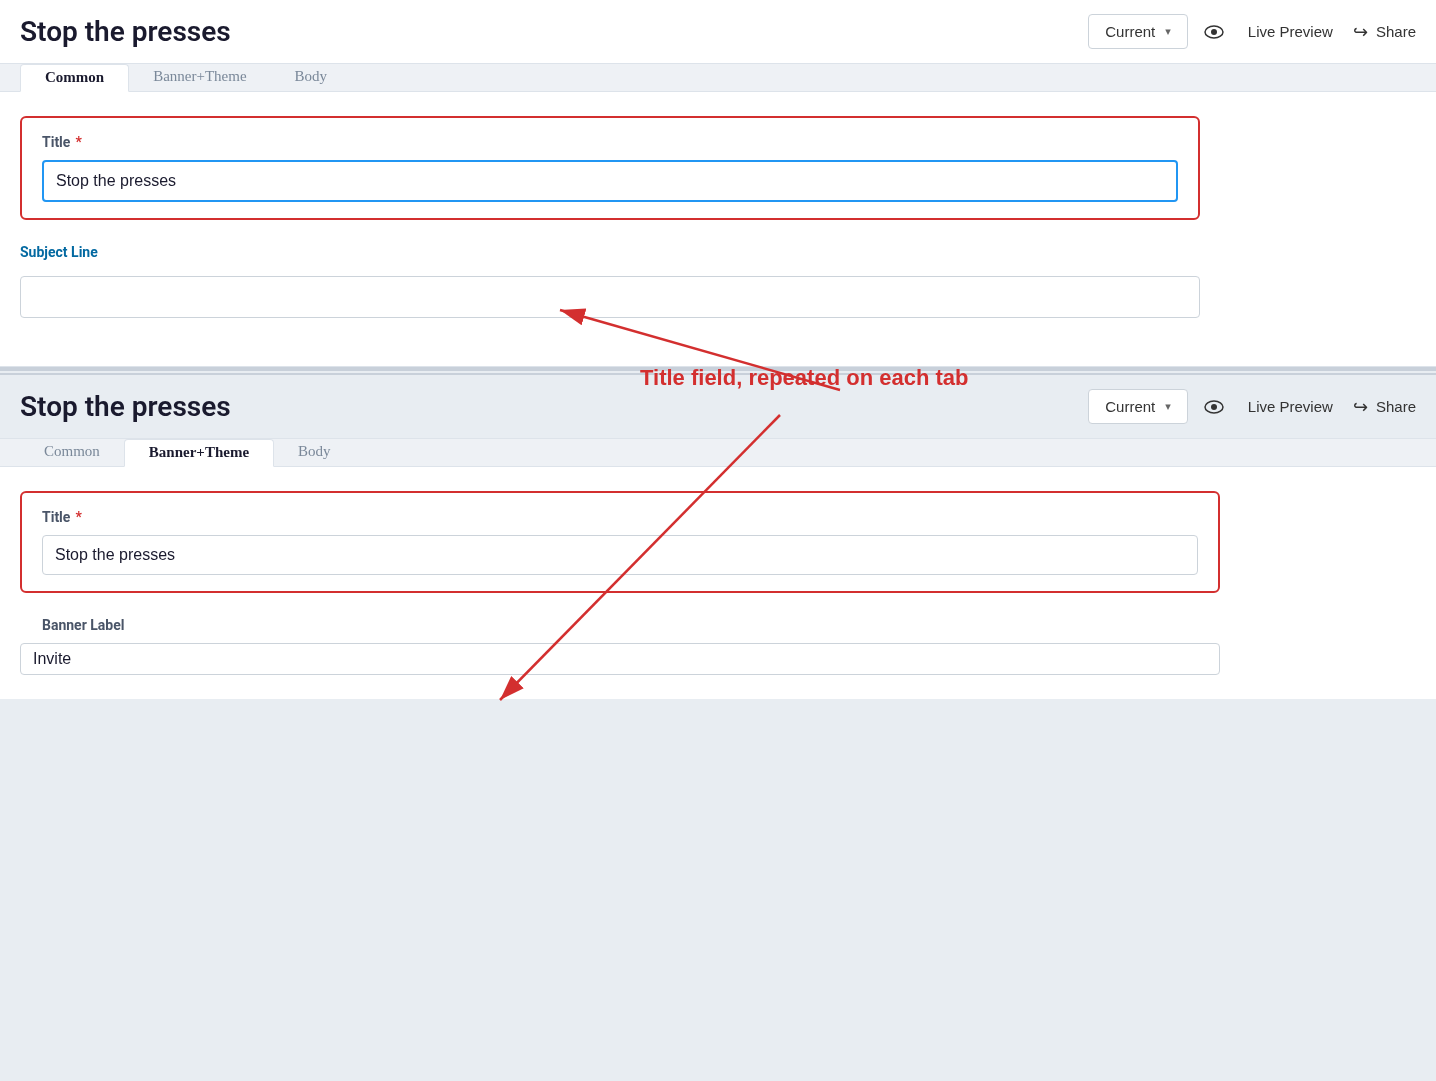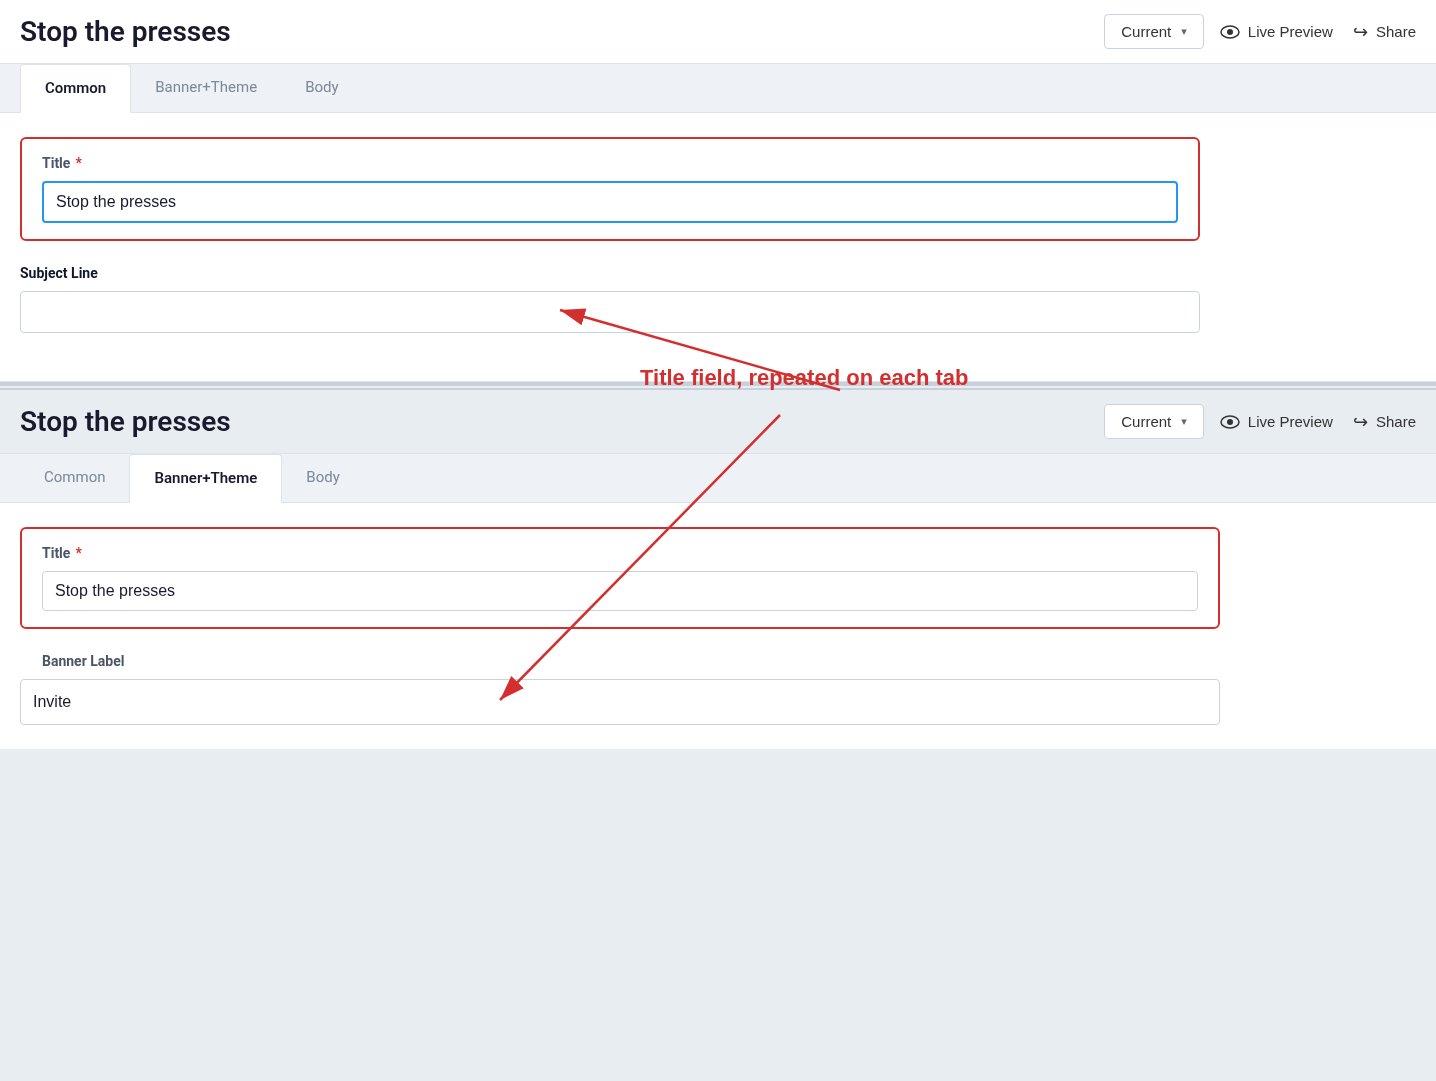--- a/index.html
+++ b/index.html
@@ -54,63 +54,64 @@
     .header-actions {
       display: flex;
       align-items: center;
       gap: 20px;
       margin-left: auto;
     }
 
     .live-preview-btn {
       display: flex;
       align-items: center;
+      gap: 24px;
+      font-size: 15px;
+      color: #333;
+      cursor: pointer;
+      background: none;
+      border: none;
+      padding: 0;
+    }
+
+    .eye-icon {
+      width: 20px;
+      height: 20px;
+      display: inline-flex;
+      align-items: center;
+      justify-content: center;
+    }
+
+    .share-btn {
+      display: flex;
+      align-items: center;
       gap: 8px;
       font-size: 15px;
       color: #333;
       cursor: pointer;
       background: none;
       border: none;
       padding: 0;
     }
 
-    .eye-icon {
-      width: 20px;
-      height: 20px;
-      display: inline-flex;
-      align-items: center;
-      justify-content: center;
-    }
-
-    .share-btn {
-      display: flex;
-      align-items: center;
-      gap: 8px;
-      font-size: 15px;
-      color: #333;
-      cursor: pointer;
-      background: none;
-      border: none;
-      padding: 0;
-    }
-
     .tabs-bar {
       display: flex;
       background: #eef1f5;
       padding: 0 20px;
       border-bottom: 1px solid #dde3ea;
     }
 
     .tab {
-      padding: 14px 24px;
+      padding: 4px 24px;
       font-size: 15px;
       cursor: pointer;
       color: #7a8899;
       border-bottom: 2px solid transparent;
       position: relative;
+      font-family: Liberation Serif, serif;
     }
 
     .tab.active {
       background: #fff;
       color: #1a1a2e;
       font-weight: 600;
       border-bottom: 2px solid transparent;
       border-top-left-radius: 4px;
       border-top-right-radius: 4px;
       margin-bottom: -1px;
@@ -160,22 +161,22 @@
       border: 1px solid #ccd3da;
     }
 
     .subject-group {
       margin-bottom: 24px;
     }
 
     .subject-label {
       font-size: 14px;
       font-weight: 700;
-      color: #0f172a;
-      margin-bottom: 10px;
+      color: #0369a1;
+      margin-bottom: 16px;
     }
 
     
     .bottom-section {
       margin-top: 2px;
       background: #fff;
     }
 
     .bottom-header-bar {
       display: flex;
@@ -355,19 +356,19 @@
       <div class="bottom-field-group">
         <div class="field-label">
           <span>Title</span>
           <span class="required-star">*</span>
         </div>
         <input class="field-input normal" type="text" value="Stop the presses" style="border: 1px solid rgb(204, 211, 218);">
       </div>
 
       <div class="banner-group">
         <div class="banner-label-text">Banner Label</div>
-        <input class="field-input normal" type="text" value="Invite" style="height: 46px;">
+        <input class="field-input normal" type="text" value="Invite" style="height: 32px;">
       </div>
 
     </div>
   </div>
 
 </div>
 
 </body></html>

